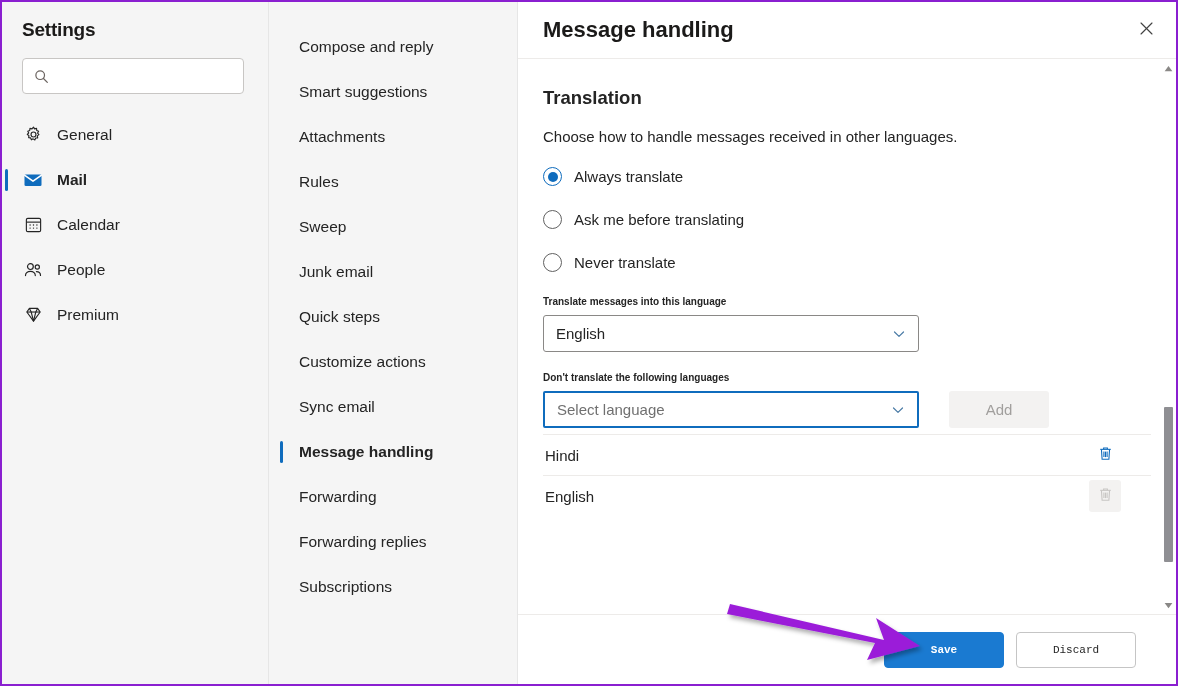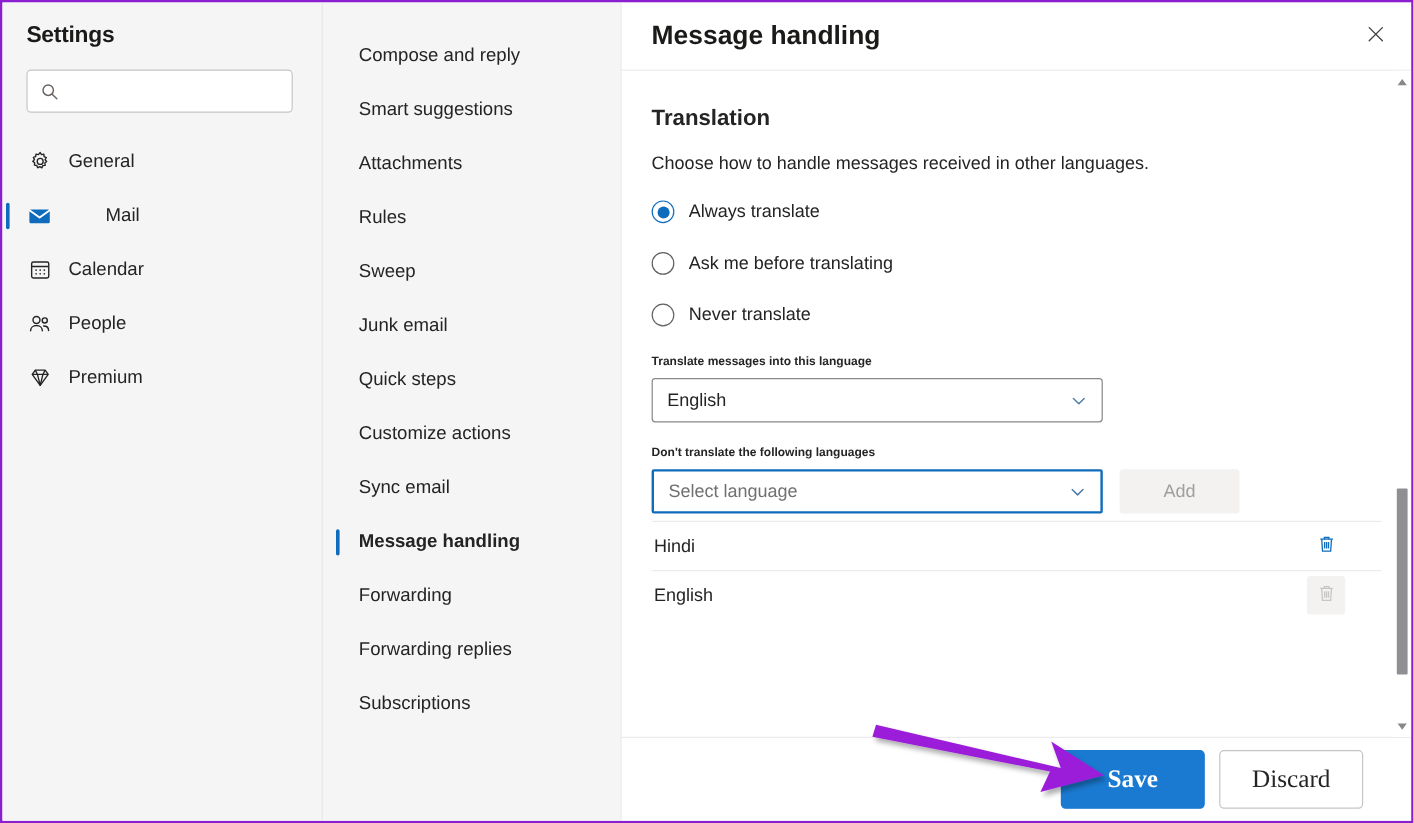--- a/index.html
+++ b/index.html
@@ -85,21 +85,21 @@
     width: 22px; height: 22px;
     flex: 0 0 22px;
     margin-right: 13px;
     display: flex; align-items: center; justify-content: center;
     color: #242424;
   }
   .nav-label {
     font-size: 15.5px;
     color: #242424;
   }
-  .nav-item.selected .nav-label { font-weight: 400; margin-left: 31px; }
+  .nav-item.selected .nav-label { font-weight: 700; }
 
   
   .subnav {
     width: 249px;
     flex: 0 0 249px;
     background: #f5f5f5;
     border-left: 1px solid #e6e6e6;
     padding-top: 22px;
     position: relative;
   }
@@ -242,21 +242,21 @@
   .chev {
     width: 15px; height: 15px;
     flex: 0 0 15px;
     color: #4a7ba6;
     display: flex; align-items: center; justify-content: center;
   }
 
   .select-row {
     display: flex;
     align-items: center;
-    gap: 14px;
+    gap: 30px;
   }
   .add-btn {
     width: 100px;
     height: 37px;
     background: #f3f2f1;
     border: none;
     border-radius: 3px;
     color: #a19f9d;
     font-size: 15px;
     font-family: "Liberation Sans", sans-serif;
@@ -296,25 +296,25 @@
   .main-footer {
     flex: 0 0 70px;
     border-top: 1px solid #edebe9;
     display: flex;
     align-items: center;
     justify-content: flex-end;
     padding: 0 40px 0 0;
     gap: 12px;
   }
   .btn {
-    height: 49px;
+    height: 36px;
     min-width: 120px;
     border-radius: 4px;
-    font-size: 21px;
-    font-family: Liberation Serif, serif;
+    font-size: 11px;
+    font-family: Liberation Mono, monospace;
     cursor: pointer;
   }
   .btn-primary {
     background: #1a7ad1;
     border: 1px solid #1a7ad1;
     color: #ffffff;
     font-weight: 600;
   }
   .btn-secondary {
     background: #ffffff;

